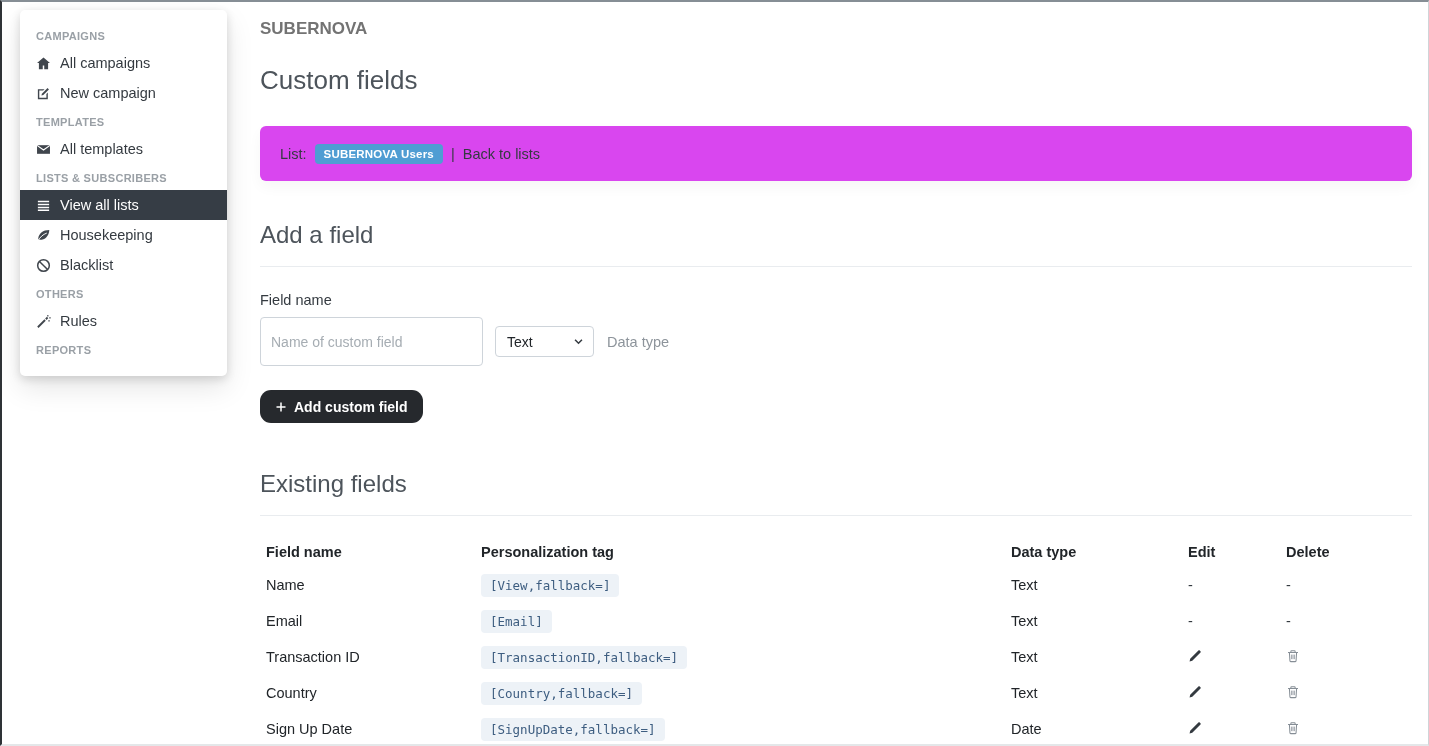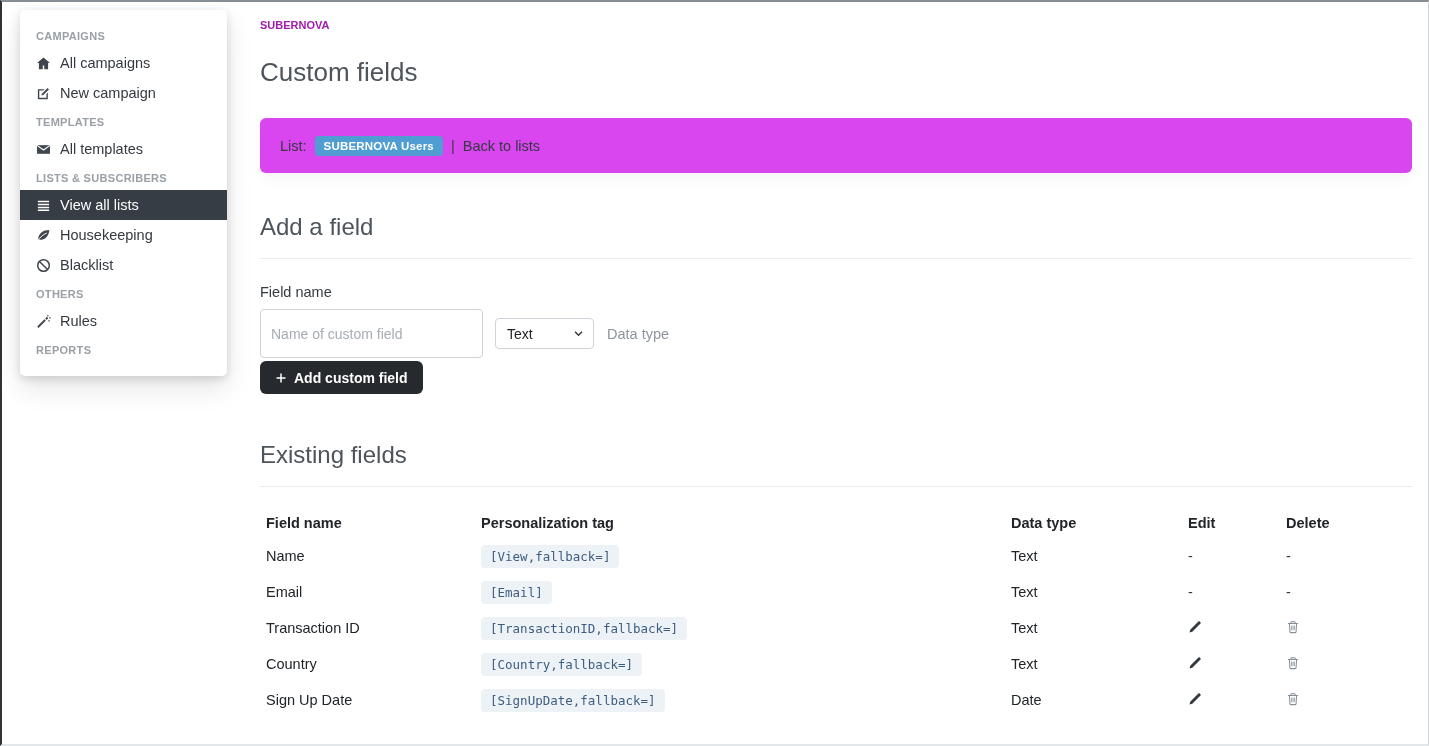--- a/index.html
+++ b/index.html
@@ -22,21 +22,21 @@
   }
   .side-item {
     display:flex; align-items:center; gap:9px; padding:7px 16px;
     font-size:14.5px; color:#343a40; cursor:pointer; text-decoration:none;
   }
   .side-item .icon { width:15px; height:15px; display:inline-flex; align-items:center; justify-content:center; color:#40464d; flex:0 0 auto; }
   .side-item.active { background:#363d45; color:#fff; }
   .side-item.active .icon { color:#fff; }
   
   .content { position:absolute; left:258px; top:0; width:1152px; }
-  .brand { margin-top:17px; font-size:11px; font-weight:700; color:#a21caf; }
+  .brand { margin-top:17px; font-size:17px; font-weight:700; color:#737373; }
   .page-title { margin-top:26px; font-size:26px; font-weight:500; color:#4d545b; }
   .list-bar {
     margin-top:30px; height:55px; background:#d946ef; border-radius:6px;
     display:flex; align-items:center; padding:0 20px; gap:8px; font-size:14.5px; color:#343a40;
     box-shadow:0 6px 14px rgba(0,0,0,.04);
   }
   .list-badge {
     background:#4f9dd3; color:#fff; font-size:11.5px; font-weight:700;
     padding:4px 9px; border-radius:4px; cursor:pointer; letter-spacing:.2px;
   }
@@ -53,22 +53,22 @@
     padding:0 10px; font-size:14px; color:#343a40; font-family:"Liberation Sans", sans-serif; outline:none;
   }
   .text-input::placeholder { color:#a6adb3; }
   .select-box {
     width:99px; height:31px; border:1px solid #ced4da; border-radius:4px;
     display:flex; align-items:center; justify-content:space-between;
     padding:0 9px 0 11px; font-size:14px; color:#212529; cursor:pointer; background:#fff;
   }
   .muted-label { font-size:14.5px; color:#8d949b; margin-left:1px; }
   .add-btn {
-    margin-top:3px; height:33px; background:#26292d; color:#fff; border:none;
-    border-radius:6px; padding:0 15px; font-size:14px; font-weight:700;
+    margin-top:24px; height:33px; background:#26292d; color:#fff; border:none;
+    border-radius:11px; padding:0 15px; font-size:14px; font-weight:700;
     display:inline-flex; align-items:center; gap:7px; cursor:pointer;
     font-family:"Liberation Sans", sans-serif;
   }
   
   .table { margin-top:21px; }
   .trow {
     display:grid; grid-template-columns:215px 530px 177px 98px 1fr;
     align-items:center; min-height:36px; padding-left:6px;
   }
   .trow.head { min-height:30px; font-weight:700; font-size:14px; color:#212529; }

